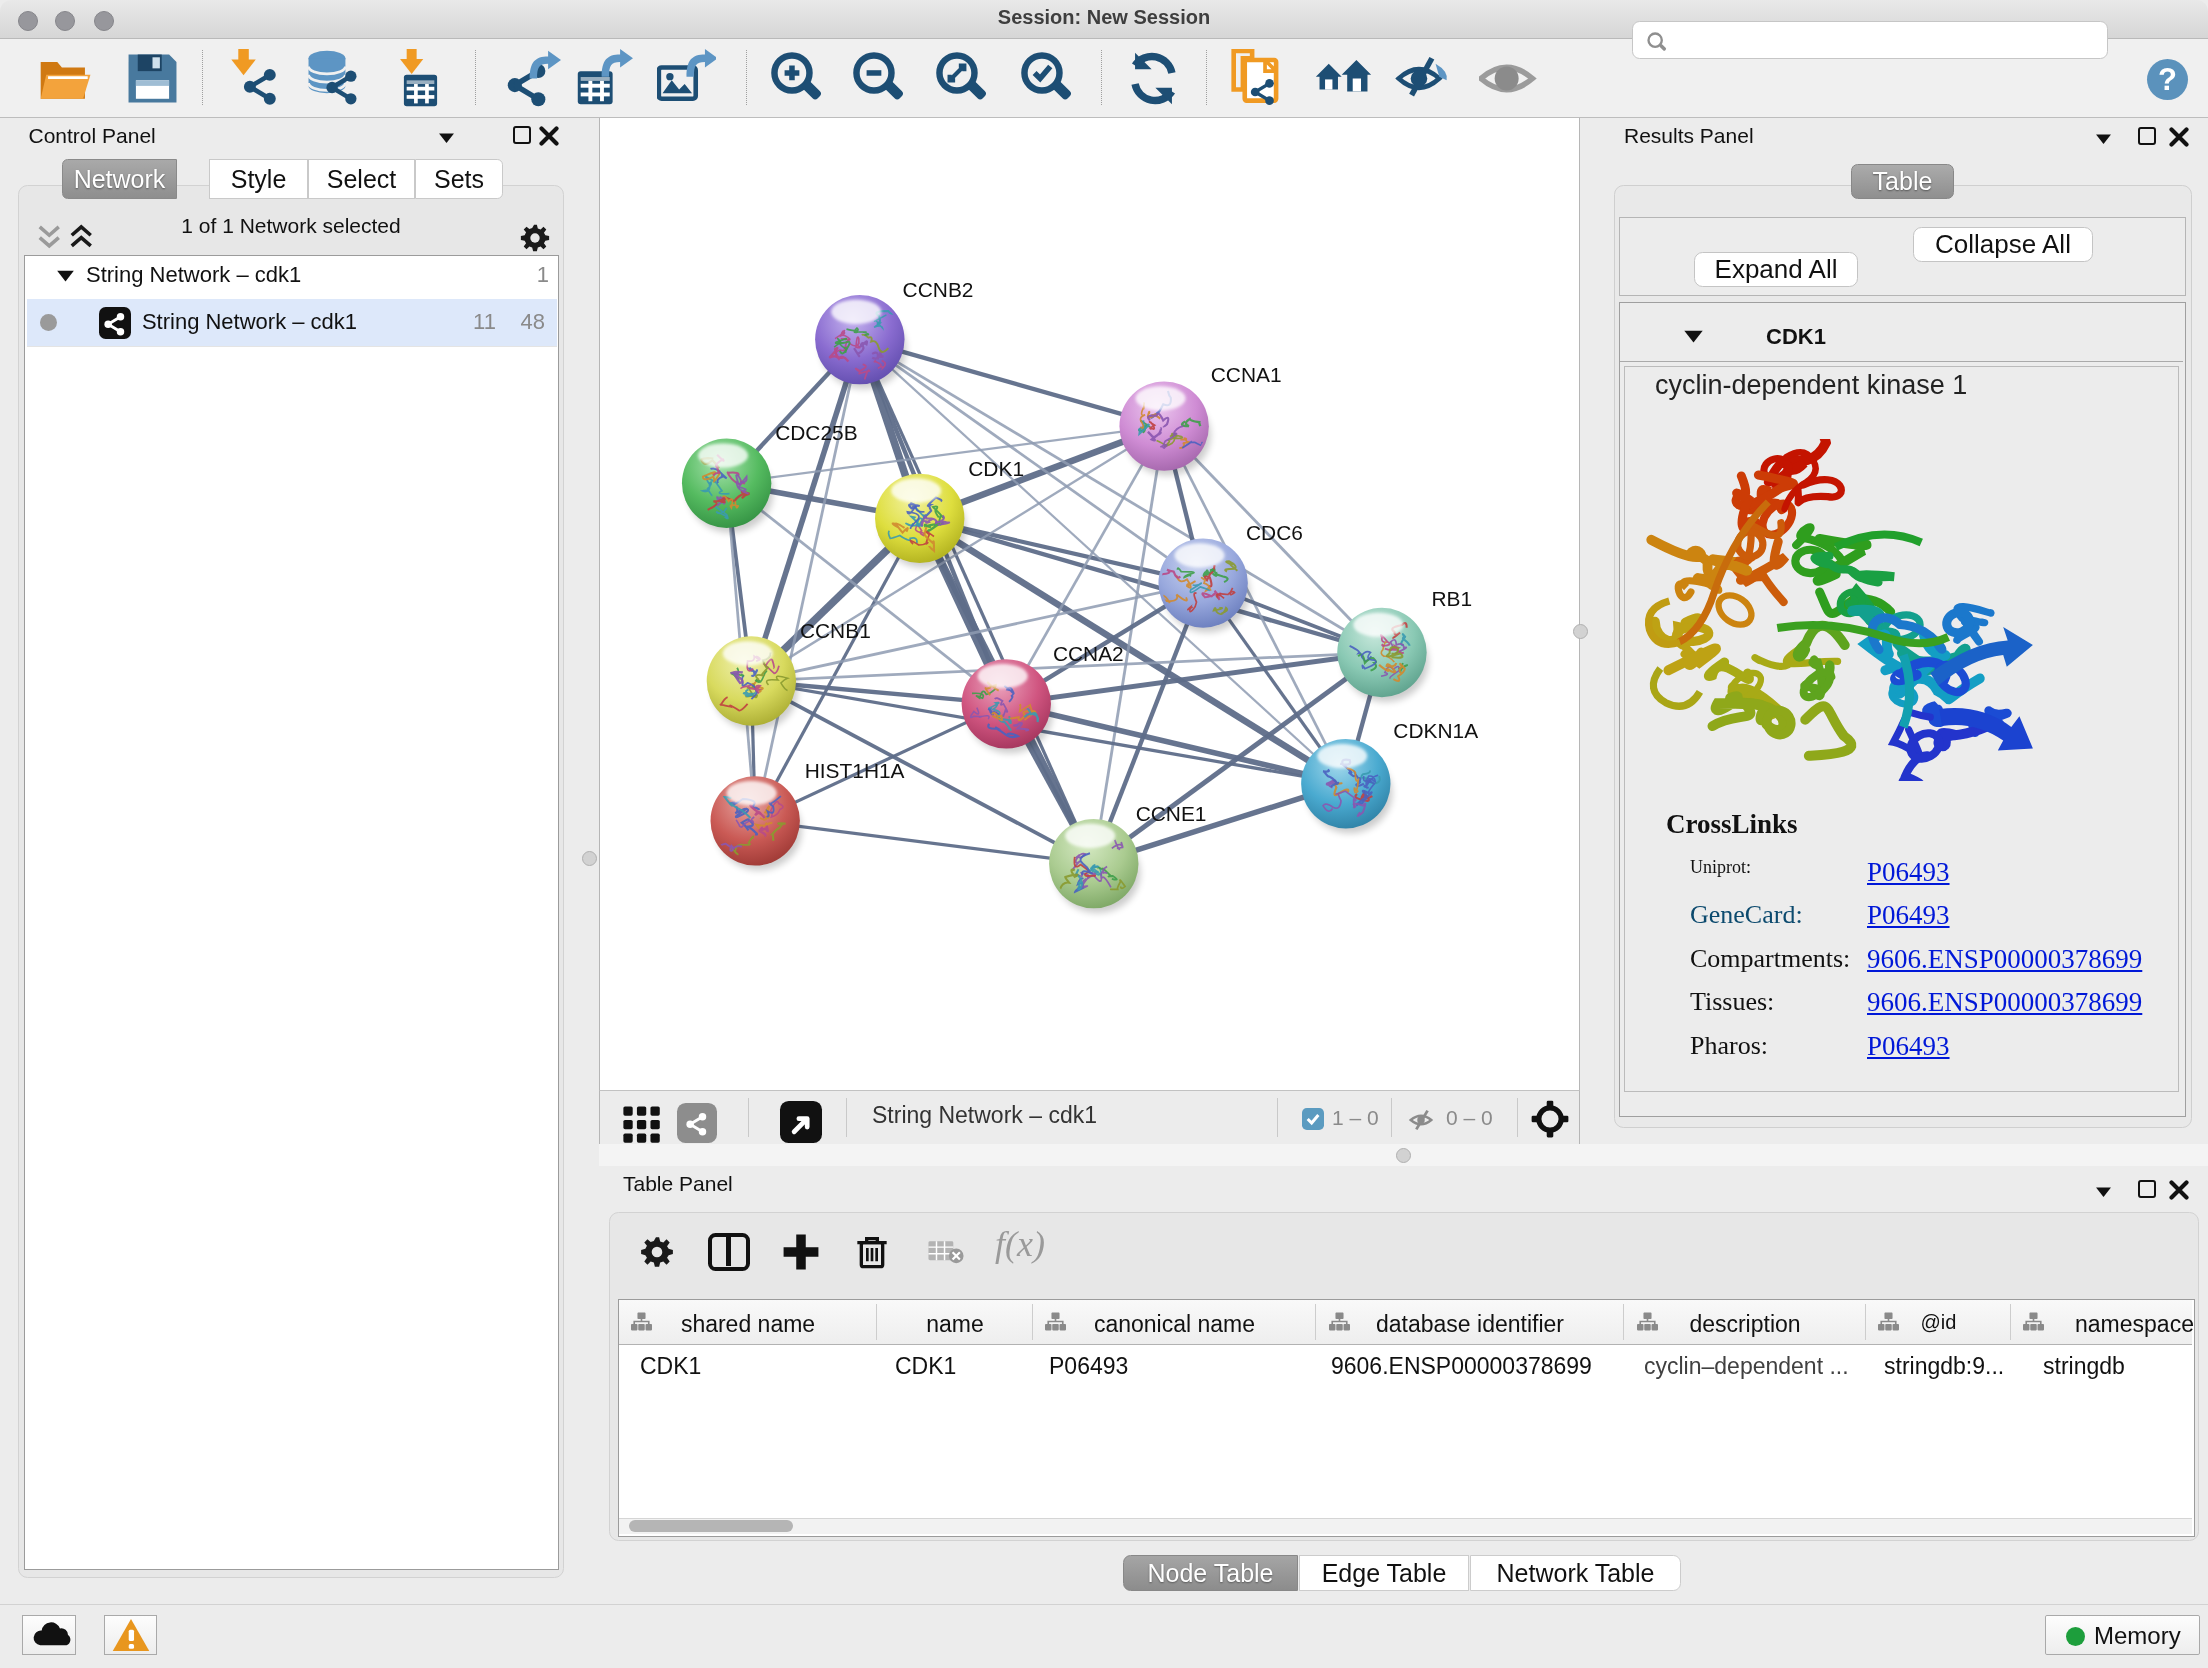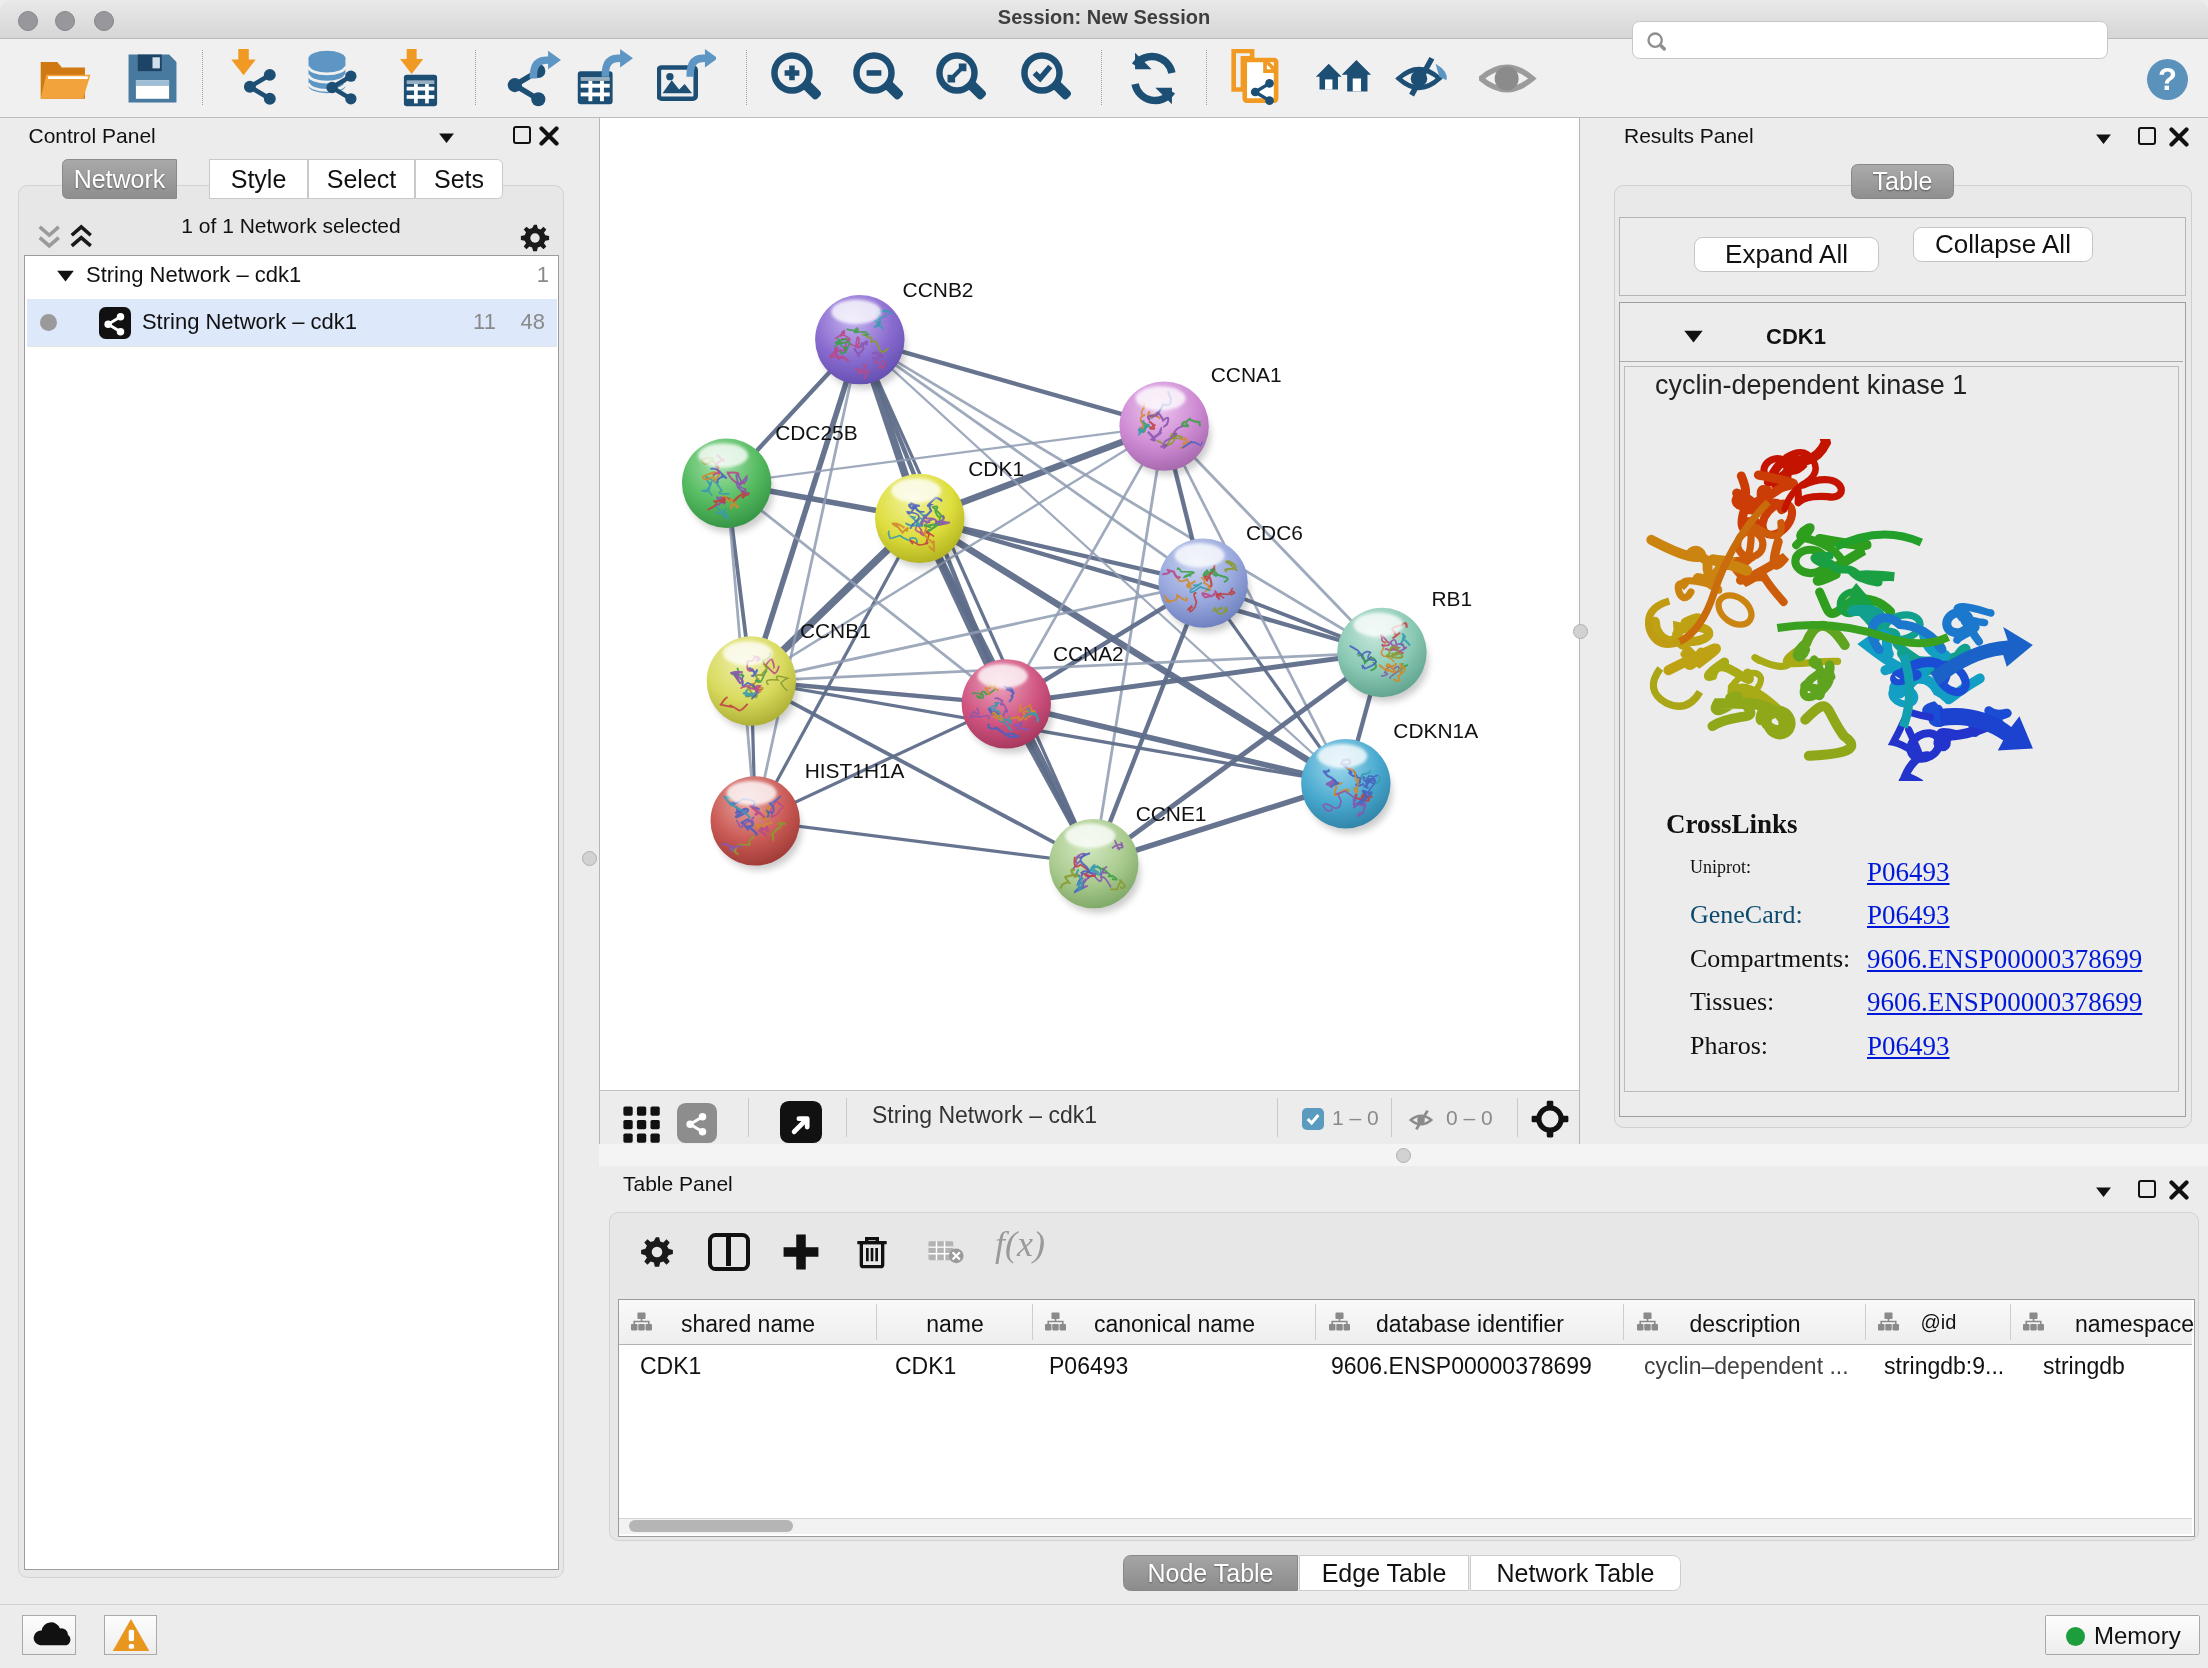--- a/index.html
+++ b/index.html
@@ -692,21 +692,21 @@
 <svg class="abs" style="left:2095px;top:132px" width="17" height="13.3" viewBox="0 0 32 24">
     <path d="M2 4 L30 4 L16 22 Z" fill="#111"></path>
   </svg>
 <div class="abs" style="left:2138px;top:127px;width:18px;height:18px;border:2.9px solid #111;border-radius:2.9px"></div>
 <svg class="abs" style="left:2169px;top:127px" width="20" height="20" viewBox="0 0 48 48">
     <path d="M6 6 L42 42 M42 6 L6 42" stroke="#111" stroke-width="10" stroke-linecap="round" fill="none"></path>
   </svg>
 <div class="abs rbox"></div>
 <div class="abs stringtab">Table</div>
 <div class="abs r1"></div>
-<div class="abs btn" style="left:1694px;top:237px;width:185px;height:35px;line-height:32px">Expand All</div>
+<div class="abs btn" style="left:1694px;top:252px;width:164px;height:35px;line-height:32px">Expand All</div>
 <div class="abs btn" style="left:1913px;top:227px;width:180px;height:35px;line-height:32px">Collapse All</div>
 <div class="abs r2">
   <div class="abs r2head"></div>
   <div class="abs r2content"></div>
 </div>
 <svg class="abs" style="left:1683px;top:328px" width="21" height="16" viewBox="0 0 32 24">
     <path d="M2 4 L30 4 L16 22 Z" fill="#111"></path>
   </svg>
 <div class="abs" style="left:1766px;top:324px;font-size:22px;font-weight:bold;color:#111">CDK1</div>
 <div class="abs" style="left:1655px;top:370px;font-size:27px;color:#222">cyclin-dependent kinase 1</div>

